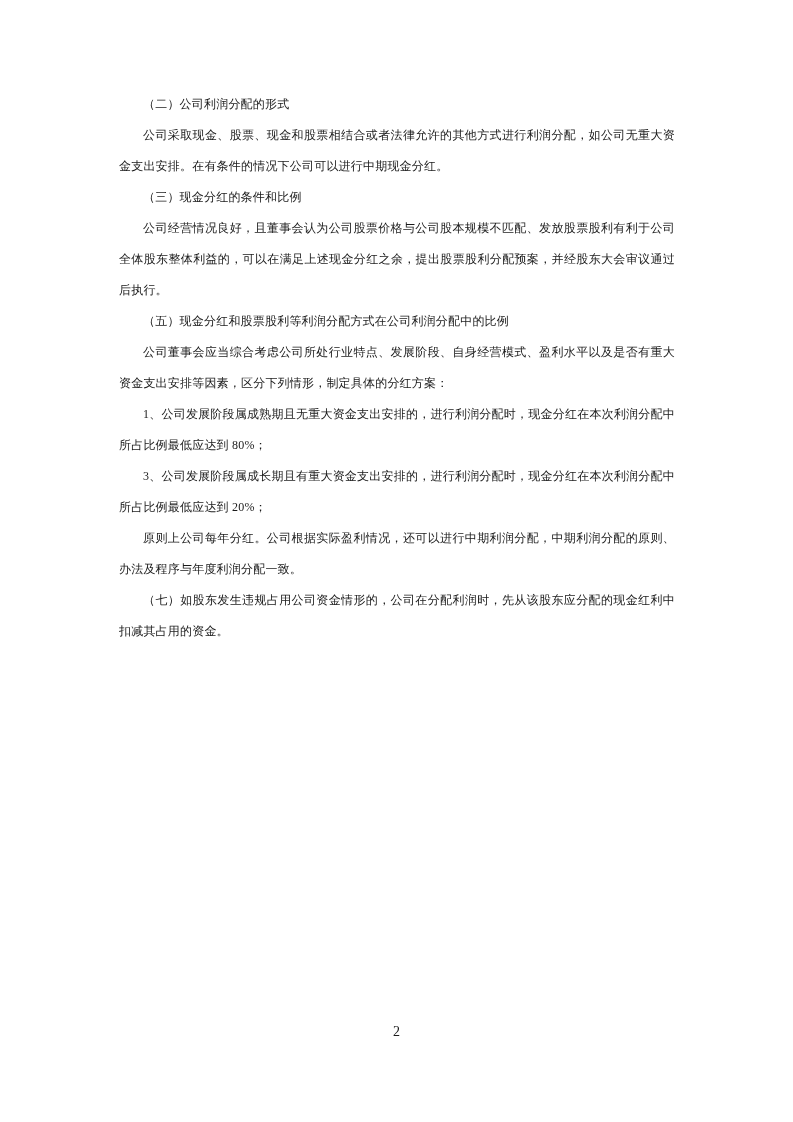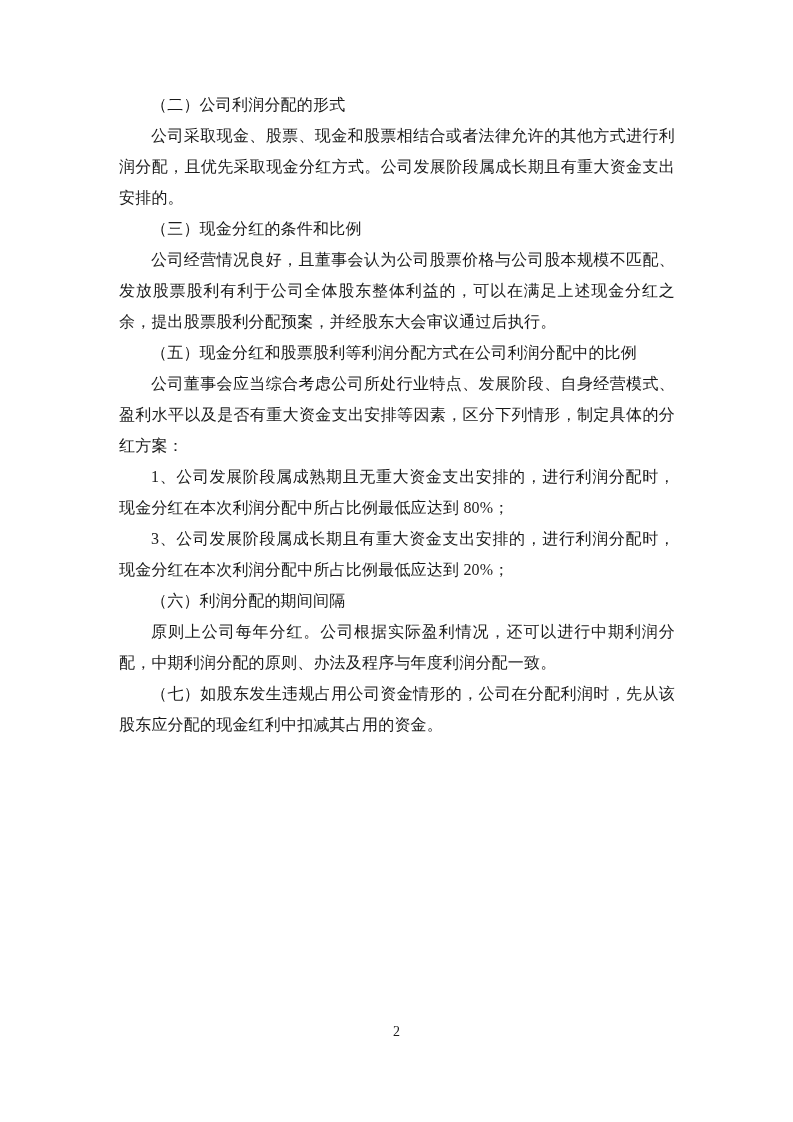--- a/index.html
+++ b/index.html
@@ -18,21 +18,21 @@
   }
   .content {
     position: absolute;
     left: 119px;
     top: 89px;
     width: 556px;
   }
   .content p {
     margin: 0;
     padding: 0;
-    font-size: 16px;
+    font-size: 12px;
     line-height: 31px;
     text-align: justify;
     text-indent: 2em;
     letter-spacing: 0.2px;
     word-break: break-all;
   }
   .footer {
     position: absolute;
     left: 0;
     top: 1022px;
@@ -44,27 +44,26 @@
     line-height: 20px;
     color: #1a1a1a;
   }
 </style>
 </head>
 <body>
 
 <div class="page">
   <div class="content">
     <p>（二）公司利润分配的形式</p>
-    <p>公司采取现金、股票、现金和股票相结合或者法律允许的其他方式进行利润分配，且优先采取现金分红方式。公司发展阶段属成长期且有重大资金支出安排的。</p>
+    <p>公司采取现金、股票、现金和股票相结合或者法律允许的其他方式进行利润分配，如公司无重大资金支出安排。在有条件的情况下公司可以进行中期现金分红。</p>
     <p>（三）现金分红的条件和比例</p>
     <p>公司经营情况良好，且董事会认为公司股票价格与公司股本规模不匹配、发放股票股利有利于公司全体股东整体利益的，可以在满足上述现金分红之余，提出股票股利分配预案，并经股东大会审议通过后执行。</p>
     <p>（五）现金分红和股票股利等利润分配方式在公司利润分配中的比例</p>
     <p>公司董事会应当综合考虑公司所处行业特点、发展阶段、自身经营模式、盈利水平以及是否有重大资金支出安排等因素，区分下列情形，制定具体的分红方案：</p>
     <p>1、公司发展阶段属成熟期且无重大资金支出安排的，进行利润分配时，现金分红在本次利润分配中所占比例最低应达到 80%；</p>
     <p>3、公司发展阶段属成长期且有重大资金支出安排的，进行利润分配时，现金分红在本次利润分配中所占比例最低应达到 20%；</p>
-    <p>（六）利润分配的期间间隔</p>
     <p>原则上公司每年分红。公司根据实际盈利情况，还可以进行中期利润分配，中期利润分配的原则、办法及程序与年度利润分配一致。</p>
     <p>（七）如股东发生违规占用公司资金情形的，公司在分配利润时，先从该股东应分配的现金红利中扣减其占用的资金。</p>
   </div>
   <div class="footer">
     <span>2</span>
   </div>
 </div>
 
 </body></html>

